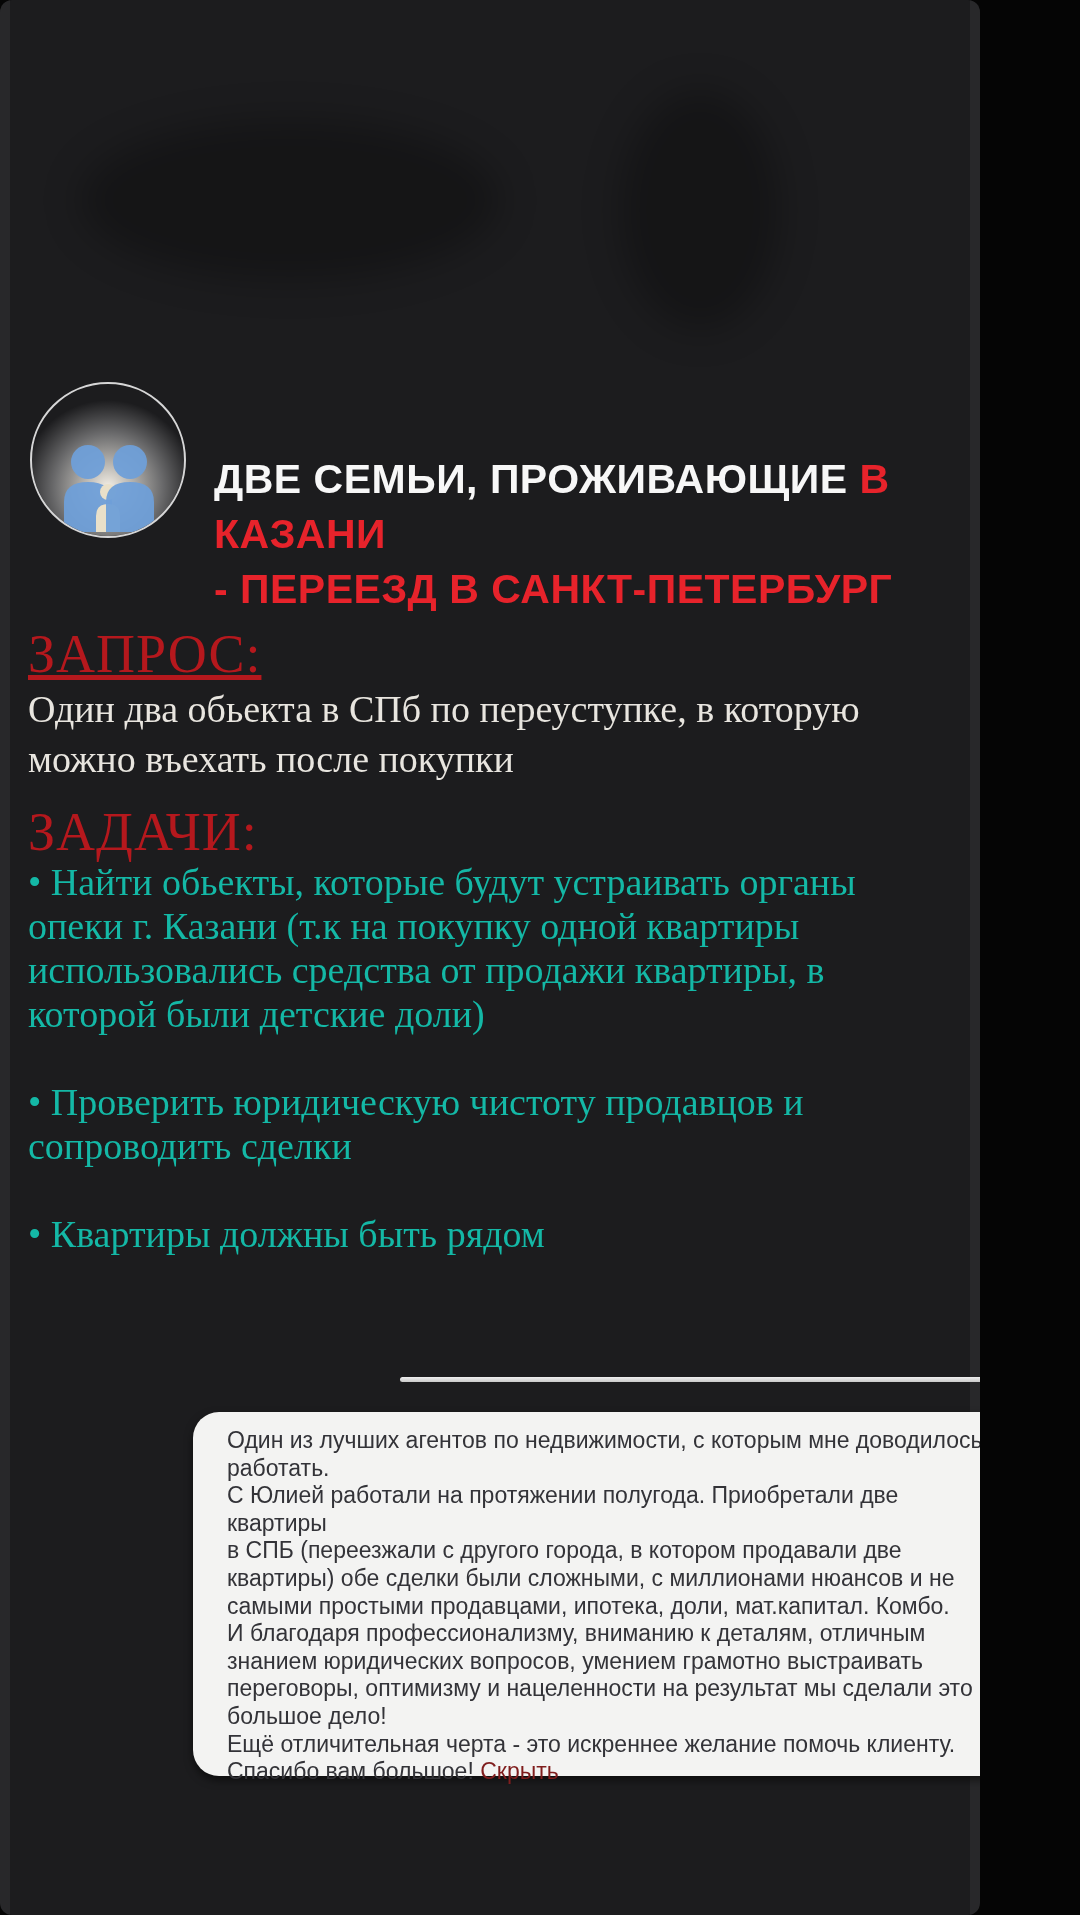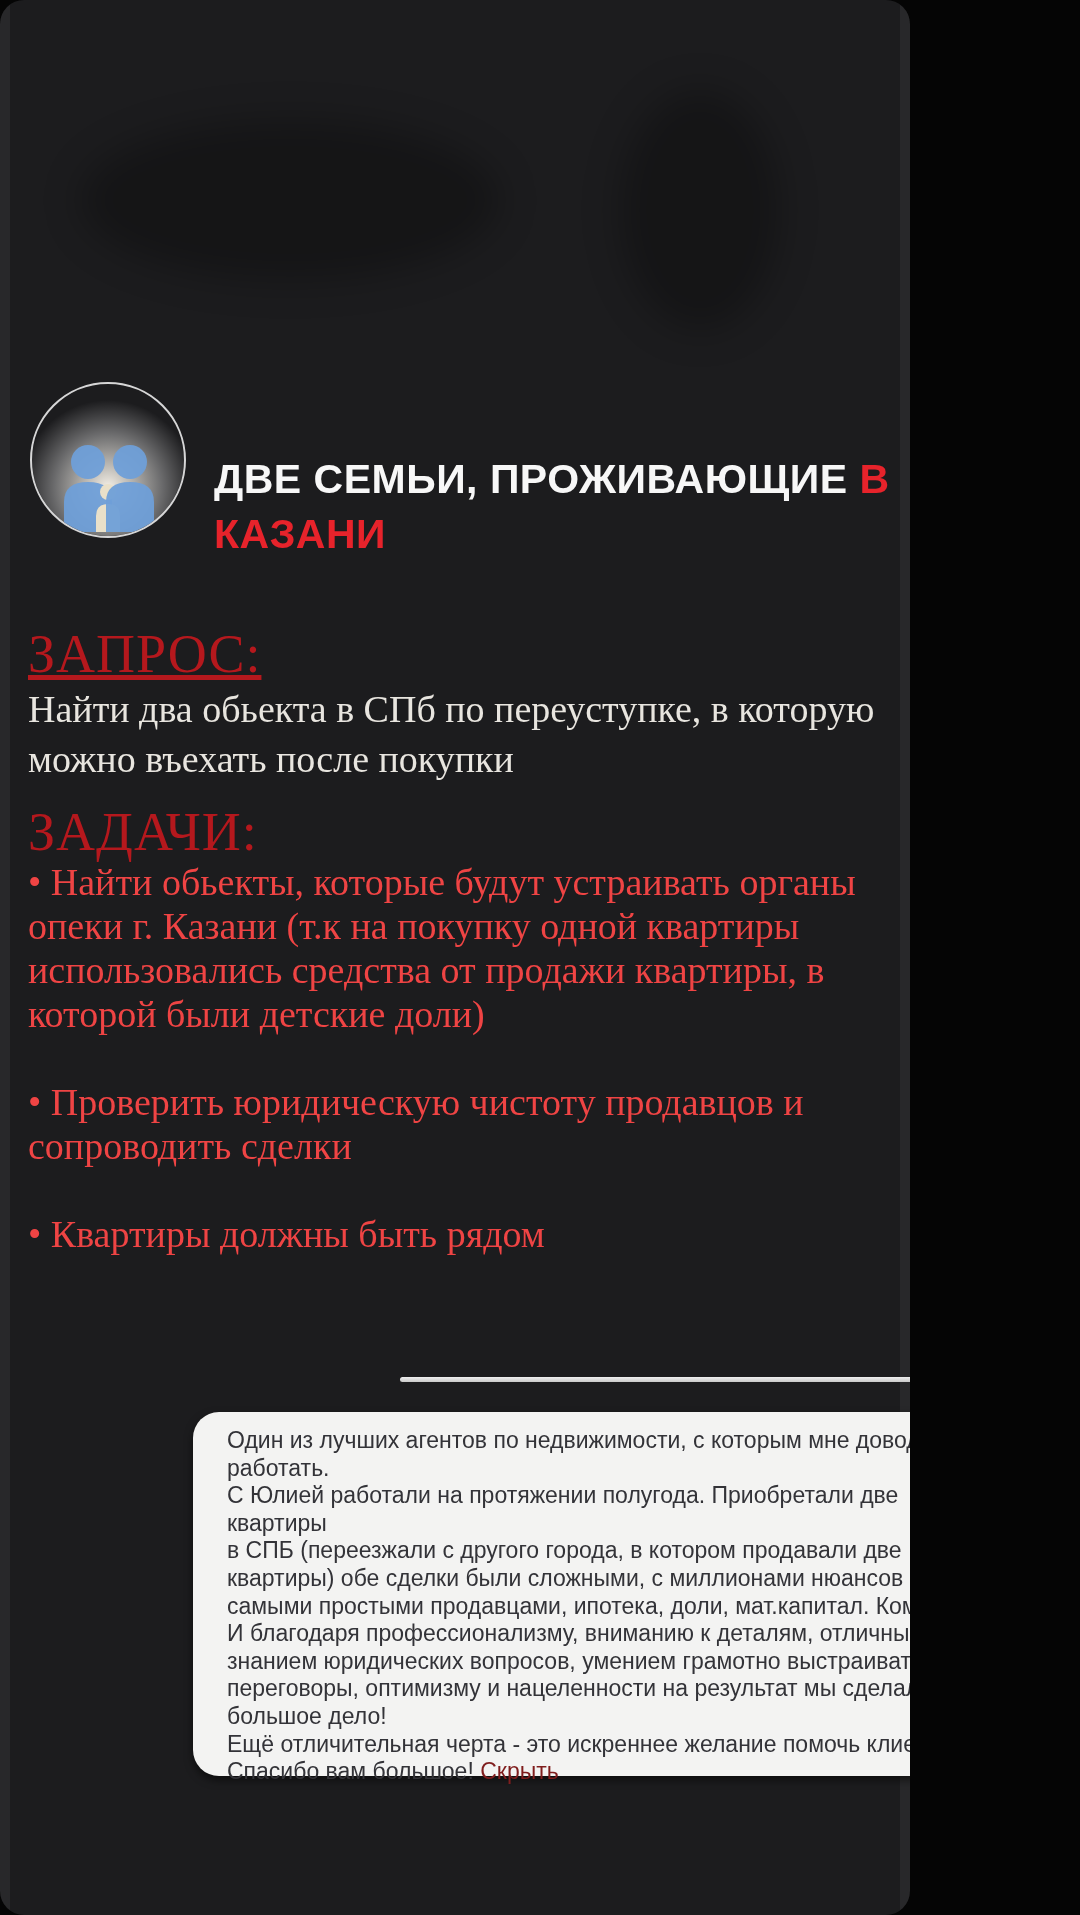--- a/index.html
+++ b/index.html
@@ -1,18 +1,18 @@
 <!DOCTYPE html>
 <html><head>
 <meta charset="utf-8">
 <style>
   html,body{margin:0;padding:0;background:#050505;}
   .canvas{
-    position:relative;width:910px;height:1915px;overflow:hidden;
-    background:#1c1c1e;border-radius:24px;
+    position:relative;width:980px;height:1915px;overflow:hidden;
+    background:#1c1c1e;border-radius:12px;
     font-family:"Liberation Sans",sans-serif;
   }
   .edge-strip{position:absolute;top:0;bottom:0;width:10px;background:rgba(255,255,255,0.055);}
   .edge-left{left:0;}
   .edge-right{right:0;}
   .ghost{position:absolute;border-radius:50%;filter:blur(18px);background:rgba(0,0,0,0.25);}
 
   
   .profile-circle{
     position:absolute;left:30px;top:382px;width:156px;height:156px;
@@ -43,21 +43,21 @@
   .heading-request{top:626px;text-decoration:underline;}
   .heading-tasks{top:796px;margin-top:8px;}
   .serif-body{
     position:absolute;left:28px;width:1010px;
     font-family:"Liberation Serif",serif;color:#e8e5df;
     white-space:pre-line;
   }
   .request-body{top:684px;font-size:38px;line-height:50px;}
   .tasks-list{top:860px;display:flex;flex-direction:column;row-gap:44px;}
   .task-item{
-    font-family:"Liberation Serif",serif;color:#ef4444;
+    font-family:"Liberation Serif",serif;color:#14b8a6;
     font-size:38px;line-height:44px;white-space:pre-line;
   }
 
   
   .divider{
     position:absolute;left:400px;top:1377px;width:652px;height:5px;
     background:linear-gradient(180deg,#efefef,#c9c9c9);border-radius:3px;
   }
 
   
@@ -97,24 +97,25 @@
 
       <circle cx="76" cy="26" r="17" fill="#6f9fd8" opacity="0.95"></circle>
       <path d="M52 96 L52 66 Q52 46 76 46 Q100 46 100 66 L100 96 Z" fill="#6f9fd8" opacity="0.95"></path>
     </svg>
   </div>
 
   <div class="title-block">
     <div class="title-line1">
       <span>ДВЕ СЕМЬИ, ПРОЖИВАЮЩИЕ</span><span class="title-red">В КАЗАНИ</span>
     </div>
+    <div class="title-line2 title-red">- ПЕРЕЕЗД В САНКТ-ПЕТЕРБУРГ</div>
   </div>
 
   <div class="section-heading heading-request">ЗАПРОС:</div>
-  <div class="serif-body request-body">Найти два обьекта в СПб по переуступке, в которую
+  <div class="serif-body request-body">Один два обьекта в СПб по переуступке, в которую
 можно въехать после покупки</div>
 
   <div class="section-heading heading-tasks">ЗАДАЧИ:</div>
   <div class="serif-body tasks-list">
     <div class="task-item">• Найти обьекты, которые будут устраивать органы
 опеки г. Казани (т.к на покупку одной квартиры
 использовались средства от продажи квартиры, в
 которой были детские доли)</div>
     <div class="task-item">• Проверить юридическую чистоту продавцов и
 сопроводить сделки</div>

